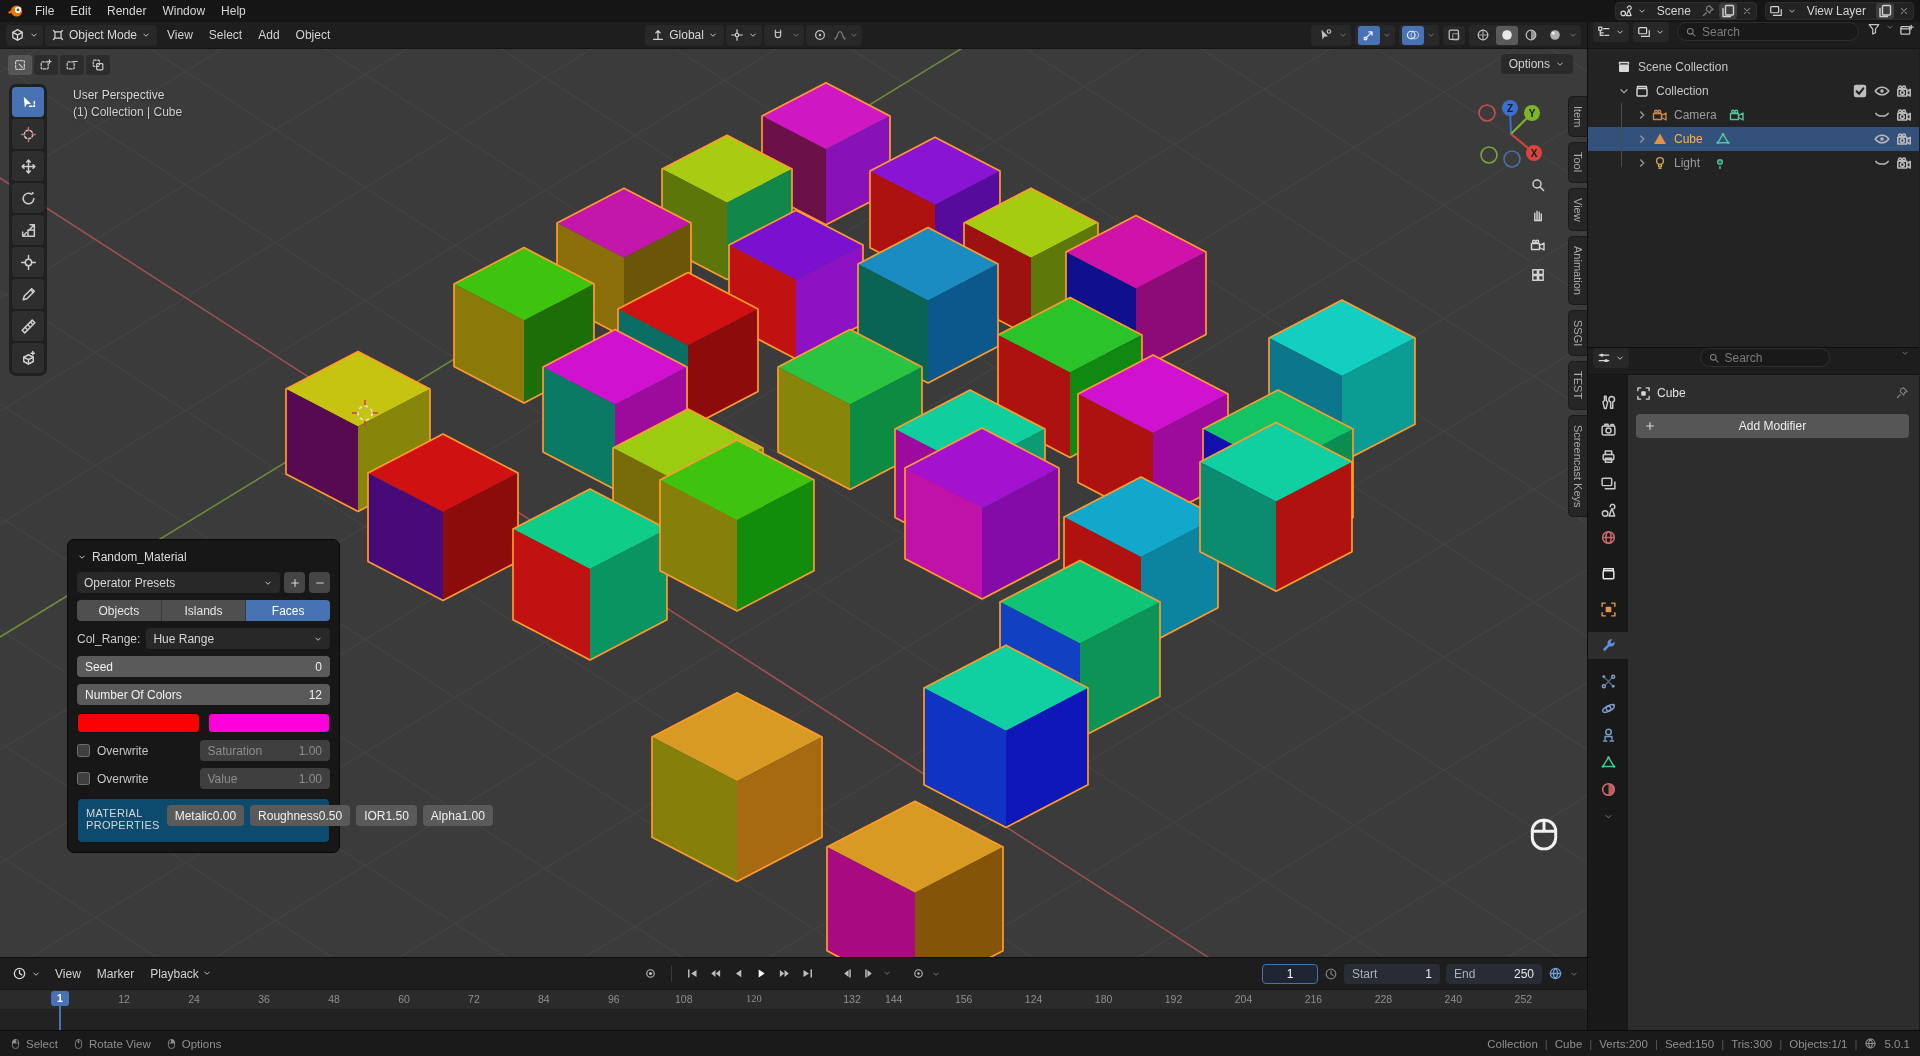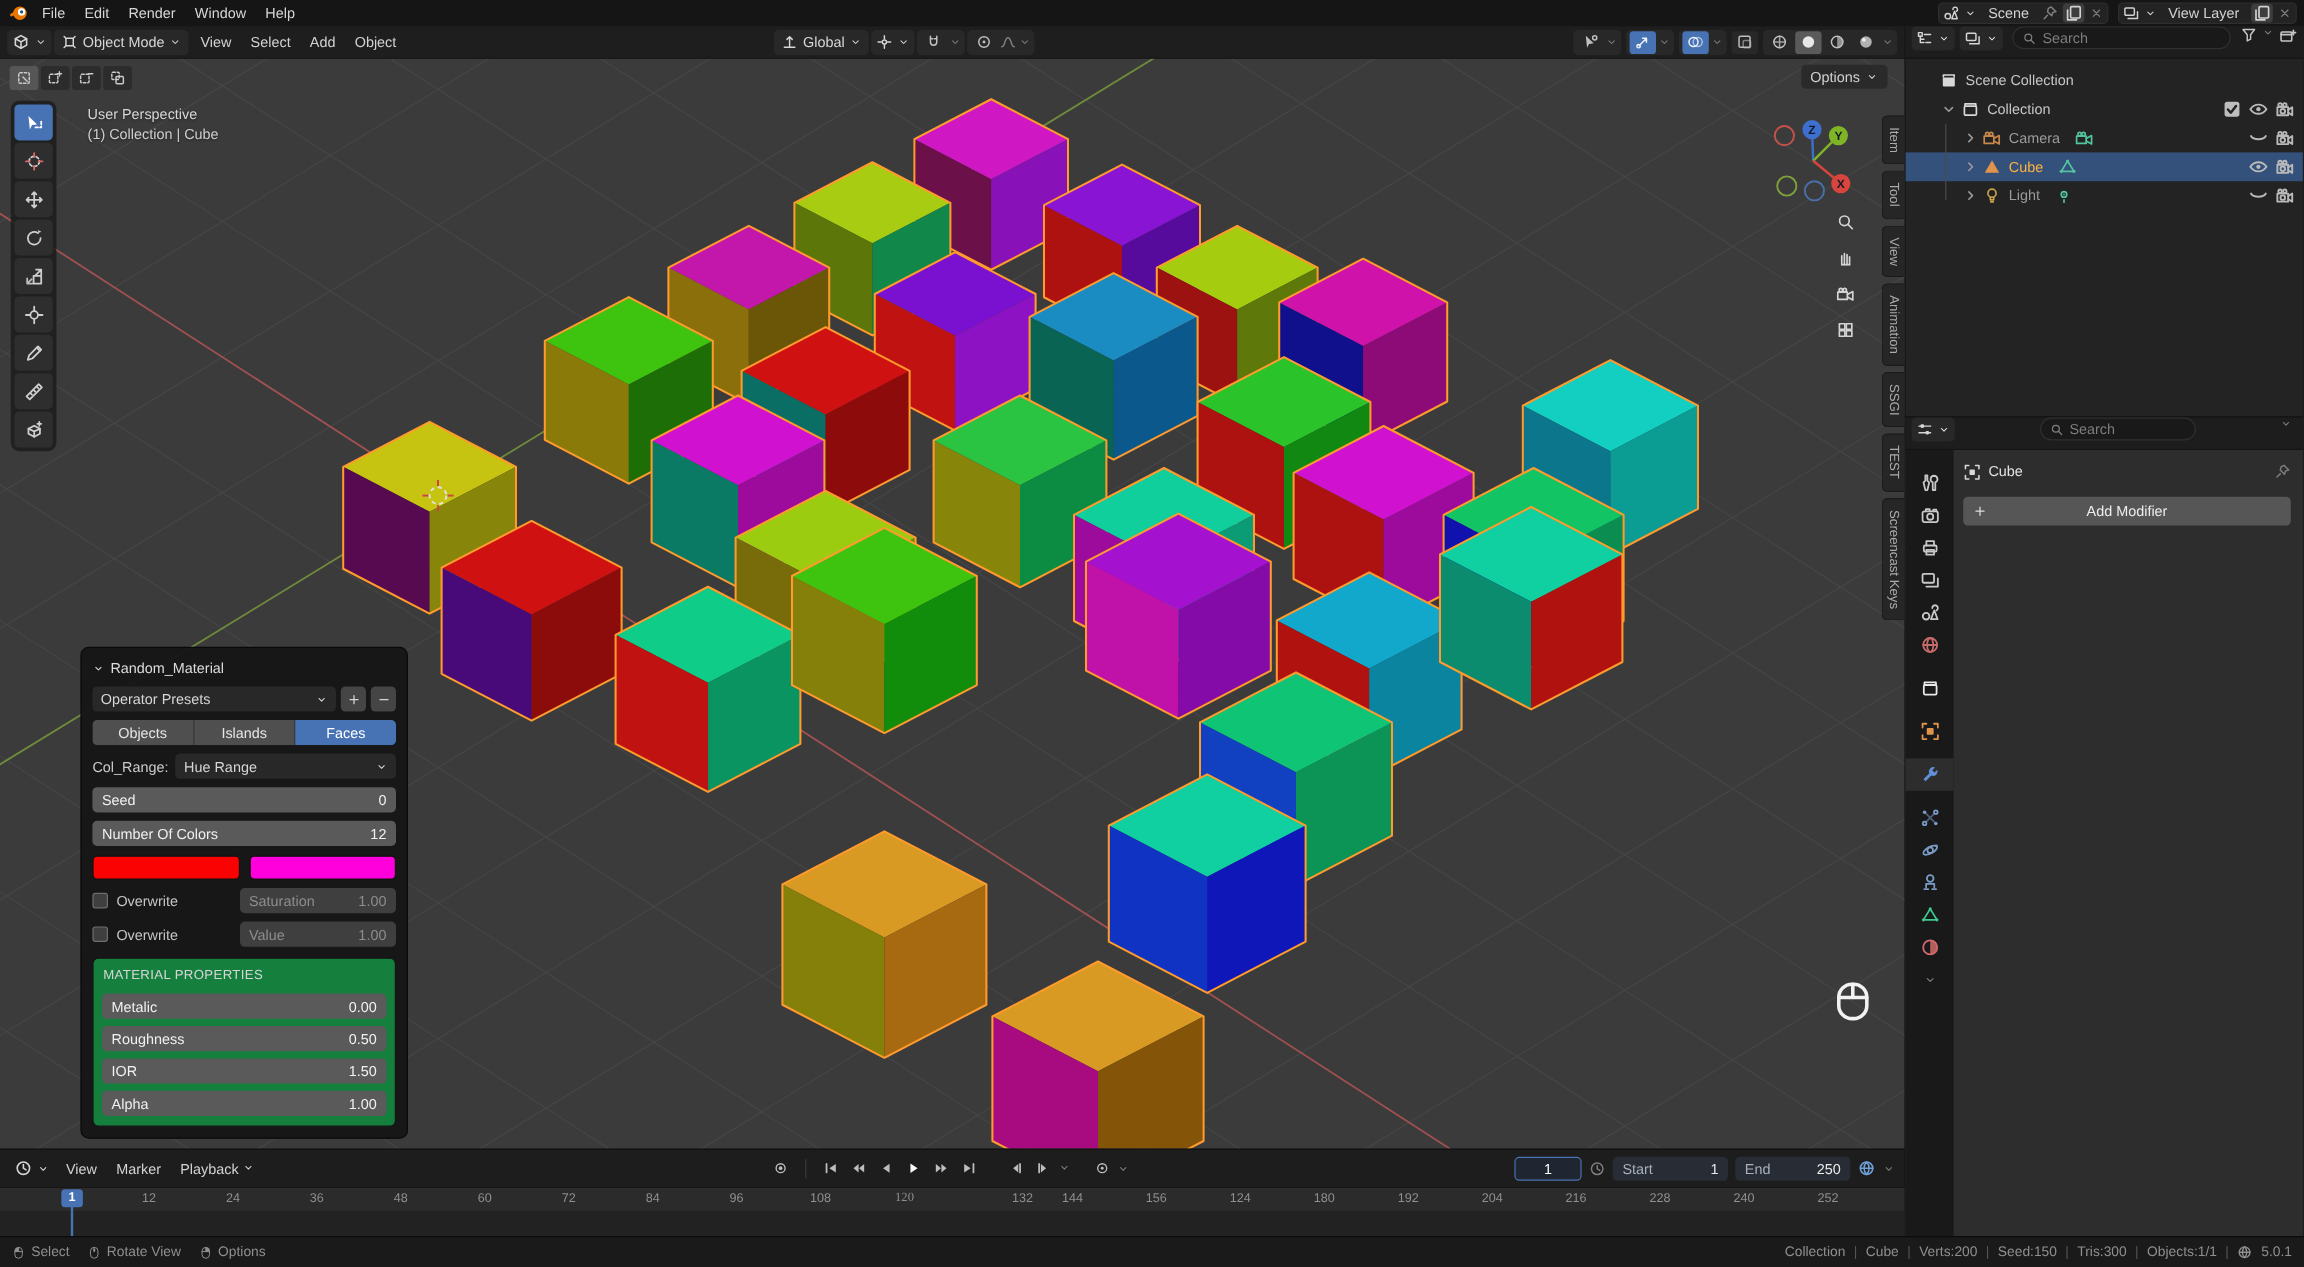--- a/index.html
+++ b/index.html
@@ -70,21 +70,21 @@
   .seg>div{flex:1;background:#4f4f4f;display:flex;align-items:center;justify-content:center;color:#e6e6e6;border-right:1px solid #3a3a3a;}
   .seg>div:last-child{border-right:none;}
   .seg>div.active{background:#4772b3;color:#fff;}
   .fldlbl{color:#cccccc;padding-right:2px;}
   .slider{flex:1;display:flex;align-items:center;background:#5a5a5a;border-radius:4px;height:21px;padding:0 8px;color:#f0f0f0;}
   .slider .v{margin-left:auto;}
   .slider.off{background:#3f3f3f;color:#8d8d8d;}
   .swatch{flex:1;height:20px;border-radius:4px;border:1px solid #111;}
   .chk{width:13px;height:13px;background:#3f3f3f;border:1px solid #6e6e6e;border-radius:2.5px;flex:none;}
   .half{flex:1;display:flex;align-items:center;gap:7px;}
-  .subpanel{background:#15803d;border:1px solid #151515;border-radius:5px;padding:6px 7px 8px;display:flex;flex-direction:column;gap:6px;margin-top:2px;}
+  .subpanel{background:#0c4a6e;border:1px solid #151515;border-radius:5px;padding:6px 7px 8px;display:flex;flex-direction:row;gap:6px;margin-top:2px;}
   .subpanel h4{font-size:11px;font-weight:normal;color:#d6d6d6;letter-spacing:.3px;padding:2px 1px 3px;}
 
   
   .timeline{height:73px;background:#1d1d1d;border-top:1px solid #0e0e0e;display:flex;flex-direction:column;flex:none;}
   .tl-header{height:31px;display:flex;align-items:center;padding:0 8px;gap:2px;flex:none;}
   .tl-menu{padding:3px 8px;color:#d2d2d2;}
   .tr-btn{width:21px;height:19px;display:flex;align-items:center;justify-content:center;color:#bdbdbd;border-radius:3px;}
   .tr-btn.play{color:#fafafa;}
   .tl-right{margin-left:auto;display:flex;align-items:center;gap:6px;}
   .frame-field{width:56px;height:20px;background:#1f2531;border:1px solid #4772b3;border-radius:4px;color:#fff;display:flex;align-items:center;justify-content:center;}

